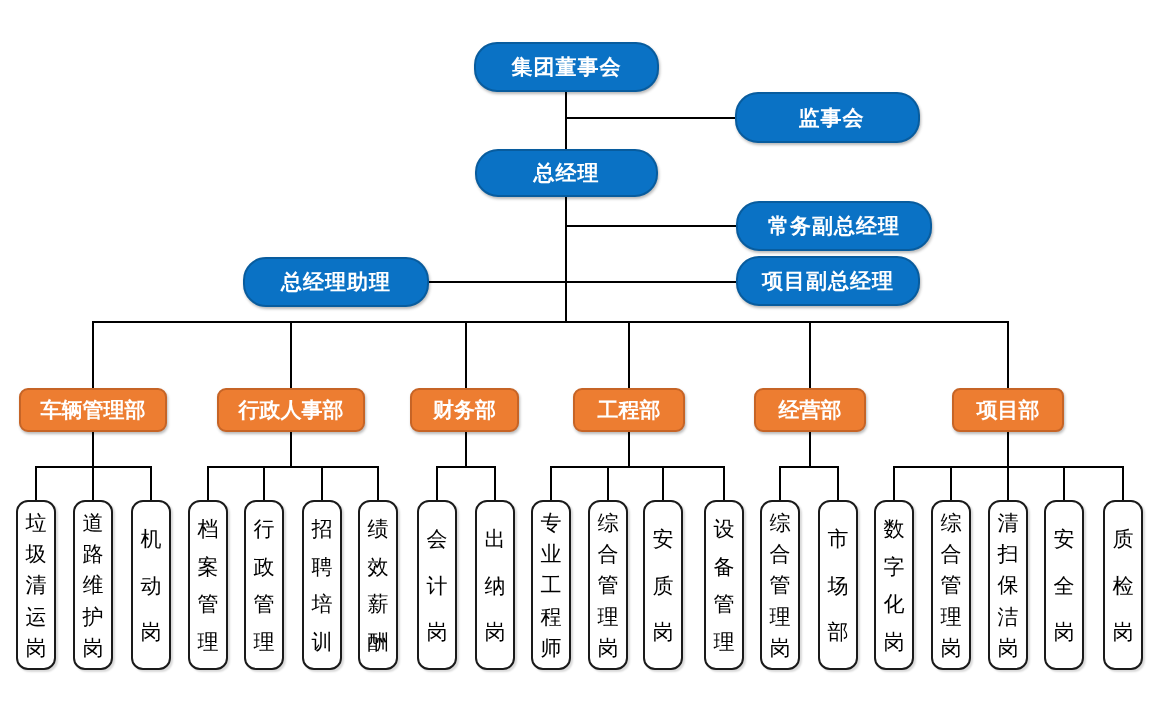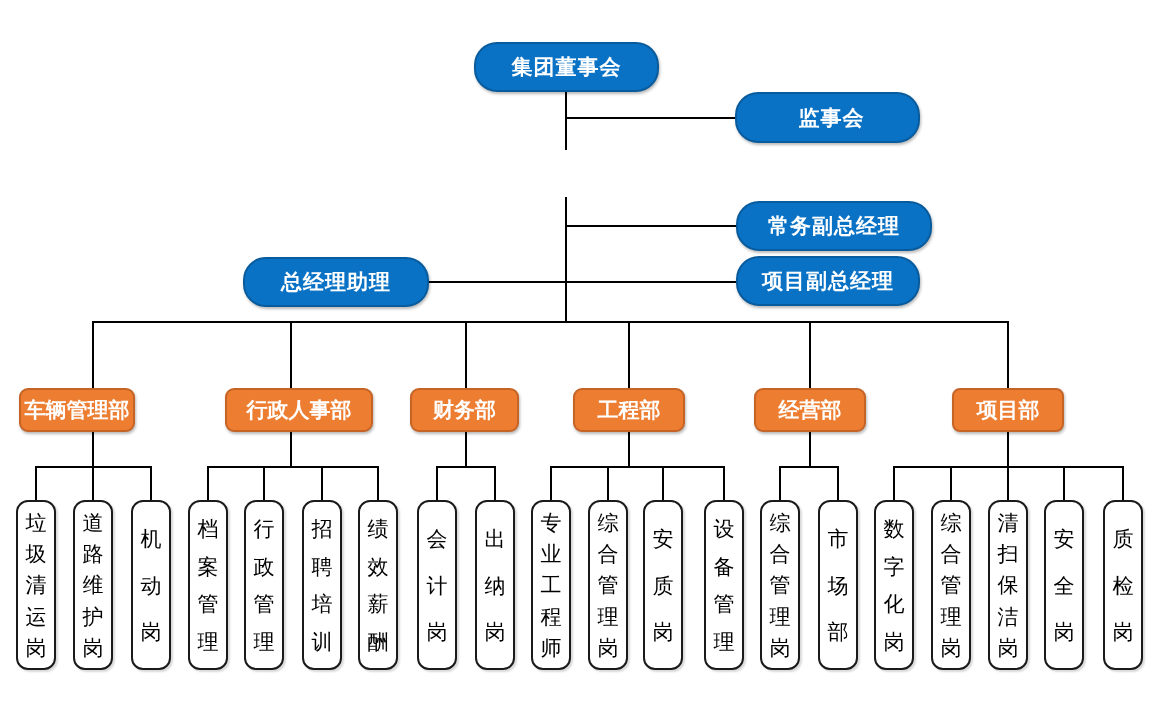--- a/index.html
+++ b/index.html
@@ -82,26 +82,27 @@
   <div class="line" style="left:779px;top:466px;width:2px;height:34px;"></div>
   <div class="line" style="left:837px;top:466px;width:2px;height:34px;"></div>
   <div class="line" style="left:893px;top:466px;width:2px;height:34px;"></div>
   <div class="line" style="left:950px;top:466px;width:2px;height:34px;"></div>
   <div class="line" style="left:1007px;top:466px;width:2px;height:34px;"></div>
   <div class="line" style="left:1063px;top:466px;width:2px;height:34px;"></div>
   <div class="line" style="left:1122px;top:466px;width:2px;height:34px;"></div>
 
   <div class="node exec" style="left:474px;top:42px;width:185px;height:50px;">集团董事会</div>
   <div class="node exec" style="left:735px;top:92px;width:185px;height:51px;padding-left:8px;">监事会</div>
+  <div class="node exec" style="left:475px;top:149px;width:183px;height:48px;">总经理</div>
   <div class="node exec" style="left:736px;top:201px;width:196px;height:50px;">常务副总经理</div>
   <div class="node exec" style="left:736px;top:256px;width:184px;height:50px;">项目副总经理</div>
   <div class="node exec" style="left:243px;top:257px;width:186px;height:50px;">总经理助理</div>
 
-  <div class="node dept" style="left:19px;top:388px;width:116px;height:44px;">车辆管理部</div>
-  <div class="node dept" style="left:217px;top:388px;width:148px;height:44px;margin-left:8px;">行政人事部</div>
+  <div class="node dept" style="left:19px;top:388px;width:148px;height:44px;">车辆管理部</div>
+  <div class="node dept" style="left:217px;top:388px;width:148px;height:44px;">行政人事部</div>
   <div class="node dept" style="left:410px;top:388px;width:109px;height:44px;">财务部</div>
   <div class="node dept" style="left:573px;top:388px;width:112px;height:44px;">工程部</div>
   <div class="node dept" style="left:754px;top:388px;width:112px;height:44px;">经营部</div>
   <div class="node dept" style="left:952px;top:388px;width:112px;height:44px;border-radius:8px;">项目部</div>
 
   <div class="node pos" style="left:16px;top:500px;width:40px;height:170px;">
       <div class="vtext">
         <span>垃</span>
         <span>圾</span>
         <span>清</span>

